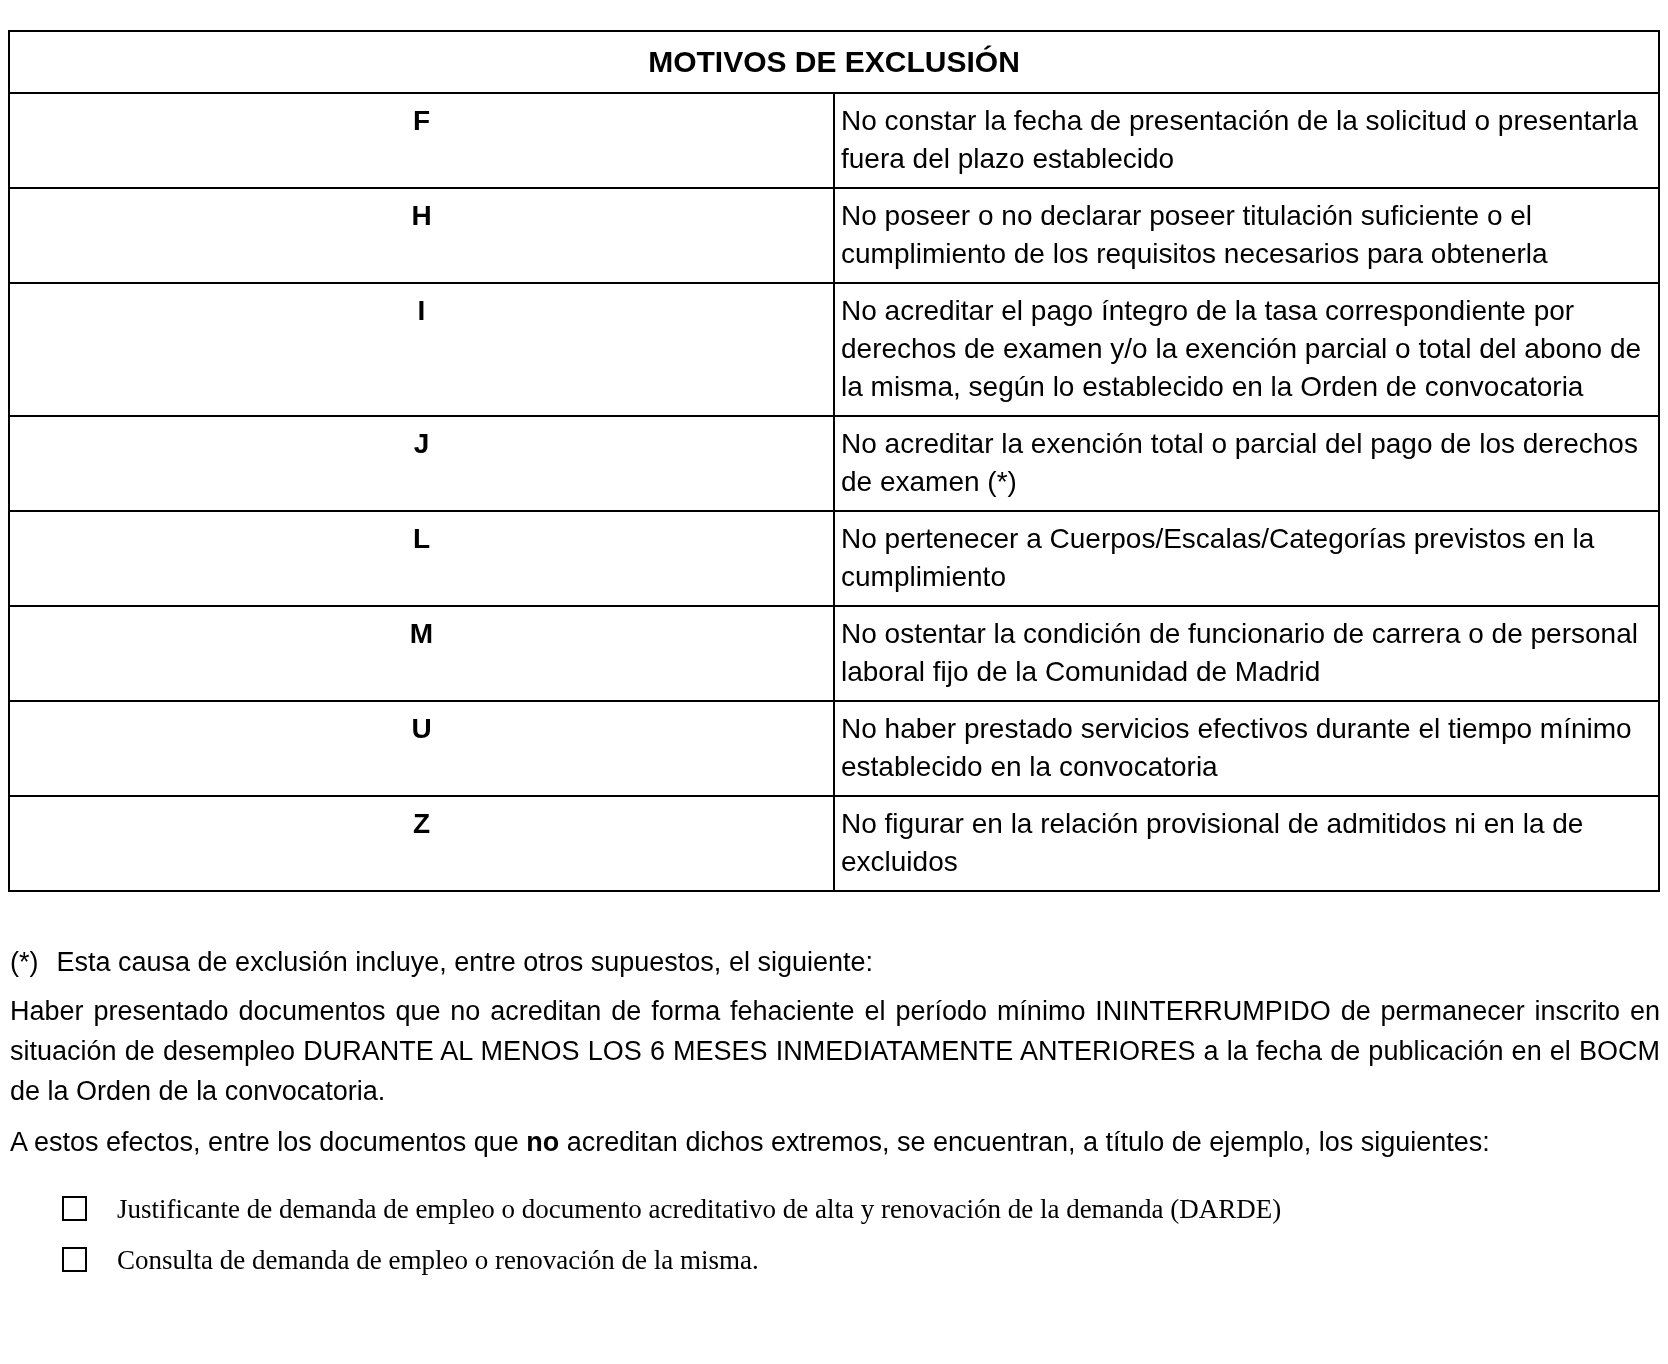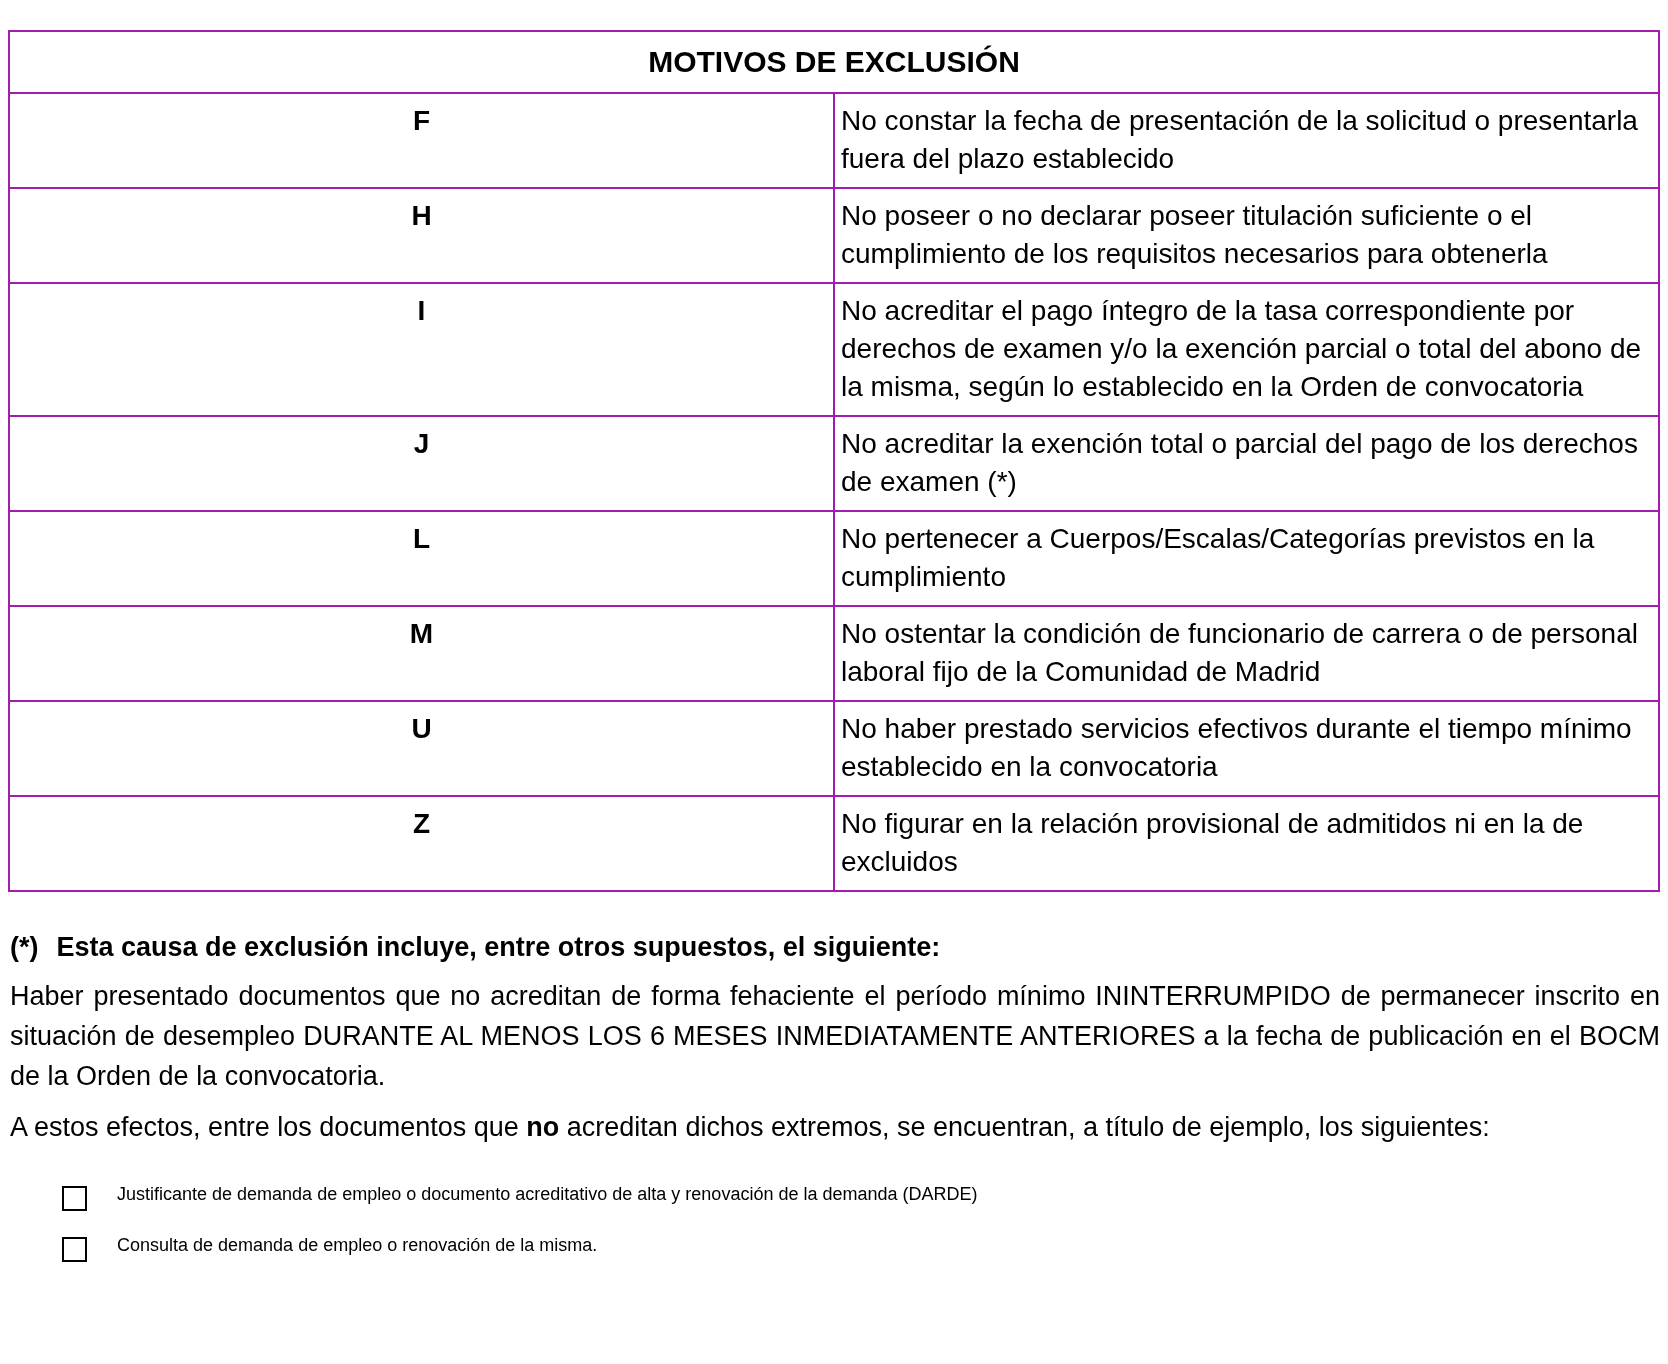--- a/index.html
+++ b/index.html
@@ -22,21 +22,21 @@
     font-weight: bold;
     margin-bottom: 26px;
   }
   table.exclusion-table {
     width: 100%;
     border-collapse: collapse;
     table-layout: fixed;
   }
   .exclusion-table th,
   .exclusion-table td {
-    border: 2px solid #a21caf;
+    border: 2px solid #000000;
   }
   .exclusion-table th.table-header {
     font-size: 30px;
     font-weight: bold;
     text-align: center;
     padding: 13px 8px;
   }
   td.code {
     width: 205px;
     text-align: center;
@@ -46,44 +46,44 @@
     padding: 8px 6px 9px 6px;
     vertical-align: top;
   }
   td.desc {
     font-size: 28px;
     line-height: 38px;
     padding: 8px 16px 9px 6px;
     vertical-align: top;
   }
   .footnote {
-    margin-top: 37px;
+    margin-top: 52px;
     font-size: 27px;
     line-height: 36px;
     padding-left: 2px;
-    font-weight: bold;
   }
   .footnote .marker { margin-right: 18px; }
   .para {
     font-size: 27px;
     line-height: 40px;
     margin-top: 11px;
     padding-left: 2px;
   }
   .justify { text-align: justify; }
   .checklist {
     list-style: none;
     margin-top: 30px;
   }
   .checklist li {
     display: flex;
-    align-items: flex-end;
+    align-items: flex-start;
     margin-bottom: 17px;
-    font-size: 18px;
+    font-size: 27px;
     line-height: 34px;
+    font-family: Liberation Serif, serif;
   }
   .checkbox {
     flex: 0 0 auto;
     width: 25px;
     height: 25px;
     border: 2px solid #000000;
     background: #ffffff;
     margin: 4px 30px 0 54px;
   }
 </style>

